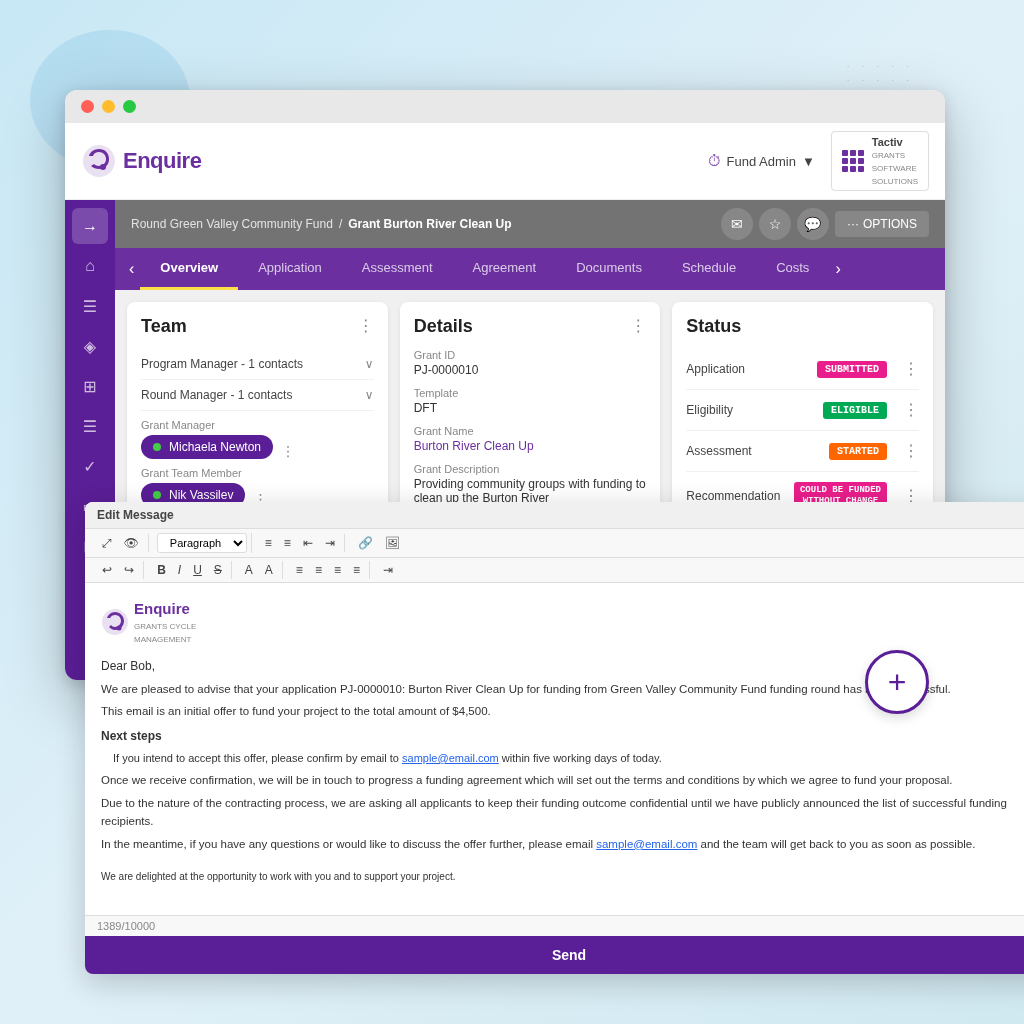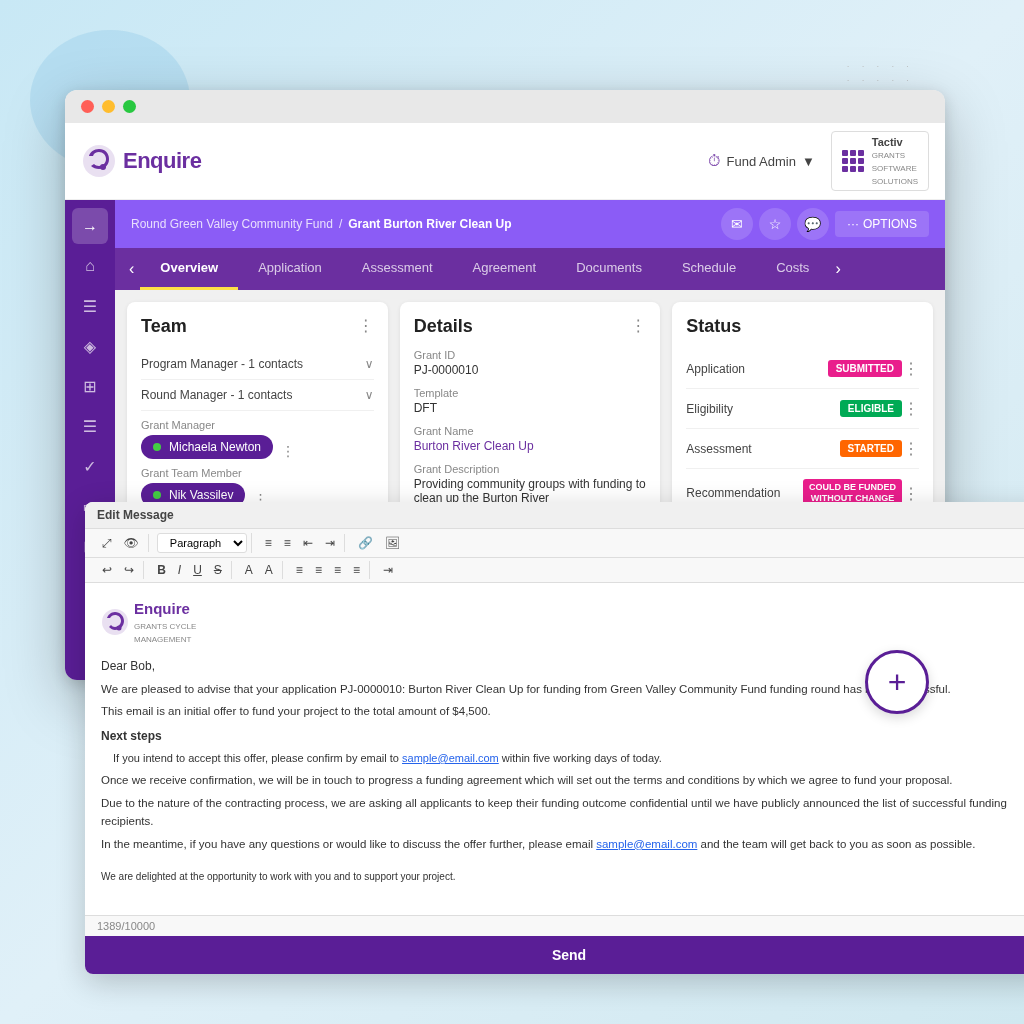--- a/index.html
+++ b/index.html
@@ -158,21 +158,21 @@
     }
 
     
     .main-content {
       flex: 1;
       background: #f5f5f5;
     }
 
     
     .breadcrumb-bar {
-      background: #8b5cf6;
+      background: #737373;
       padding: 8px 16px;
       display: flex;
       align-items: center;
       justify-content: space-between;
     }
     .breadcrumb-text {
       color: rgba(255,255,255,0.8);
       font-size: 12px;
       display: flex;
       align-items: center;
@@ -333,21 +333,22 @@
       border-bottom: 1px solid #f0f0f0;
     }
     .status-label {
       font-size: 12px;
       color: #444;
       font-weight: 500;
     }
     .status-right {
       display: flex;
       align-items: center;
-      gap: 1px;
+      gap: 16px;
+      font-family: Liberation Mono, monospace;
     }
     .badge {
       padding: 3px 8px;
       border-radius: 3px;
       font-size: 10px;
       font-weight: 700;
       color: white;
       text-transform: uppercase;
     }
     .badge-submitted { background: #e91e8c; }

